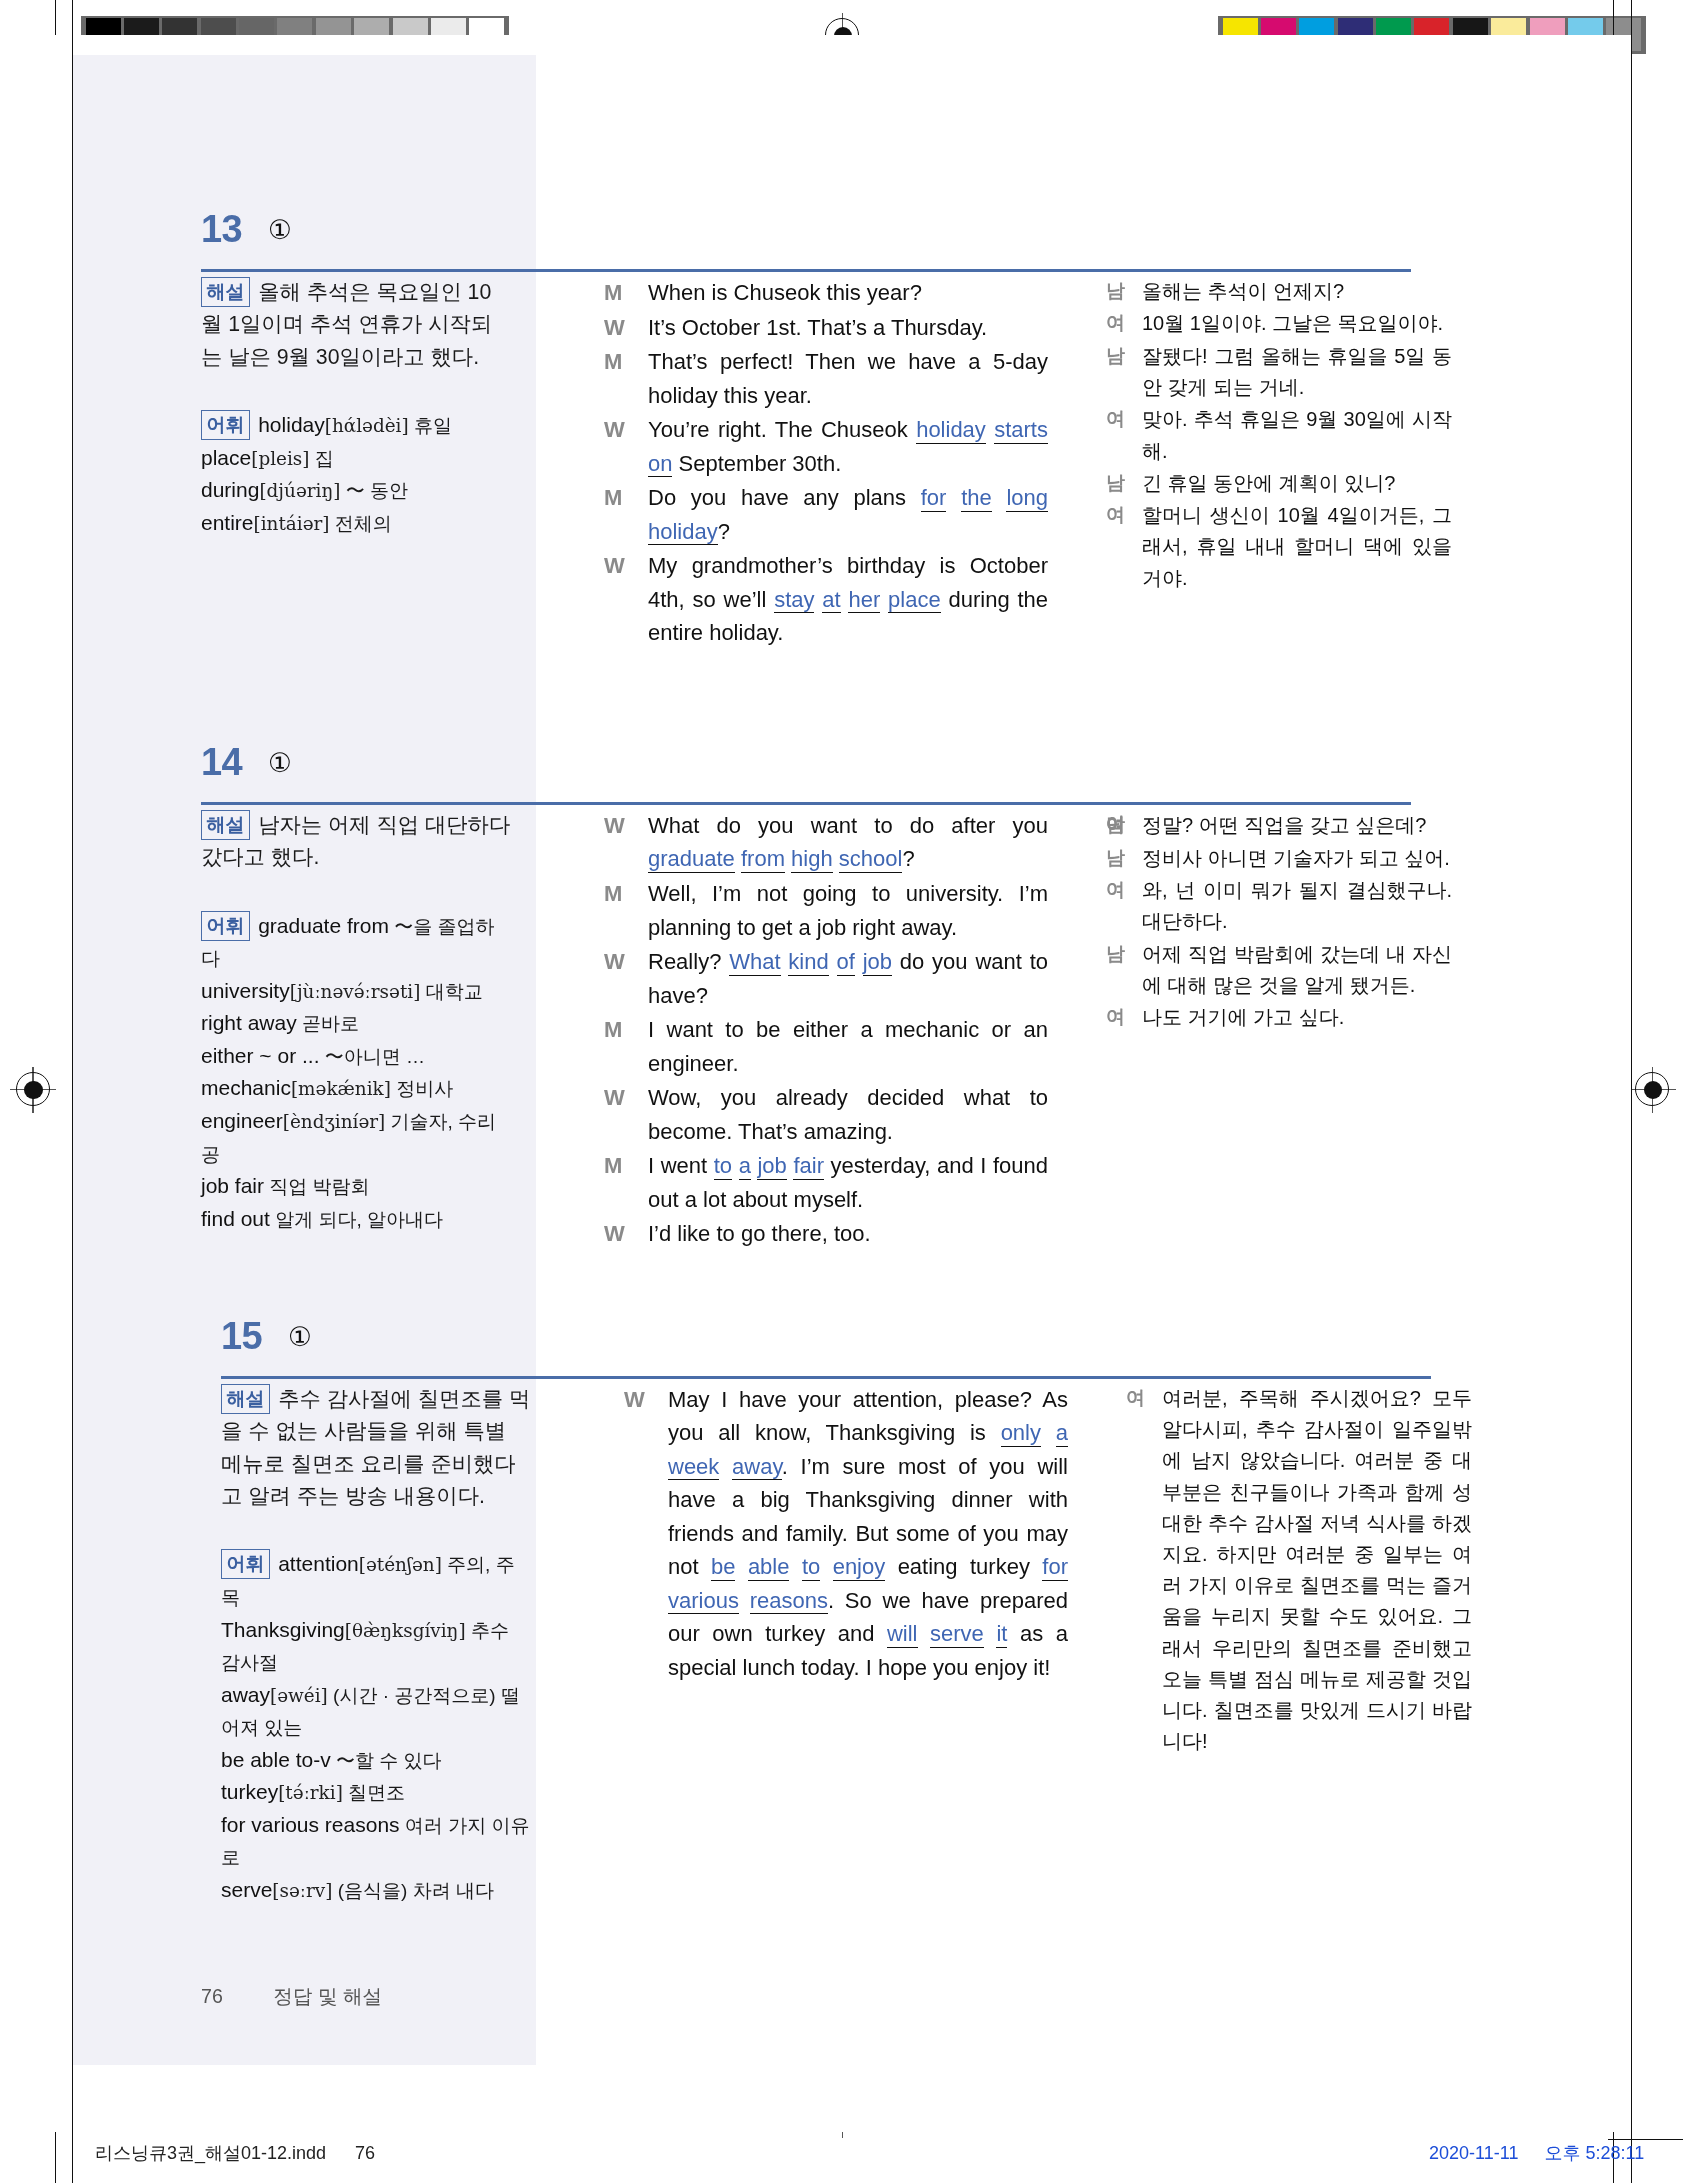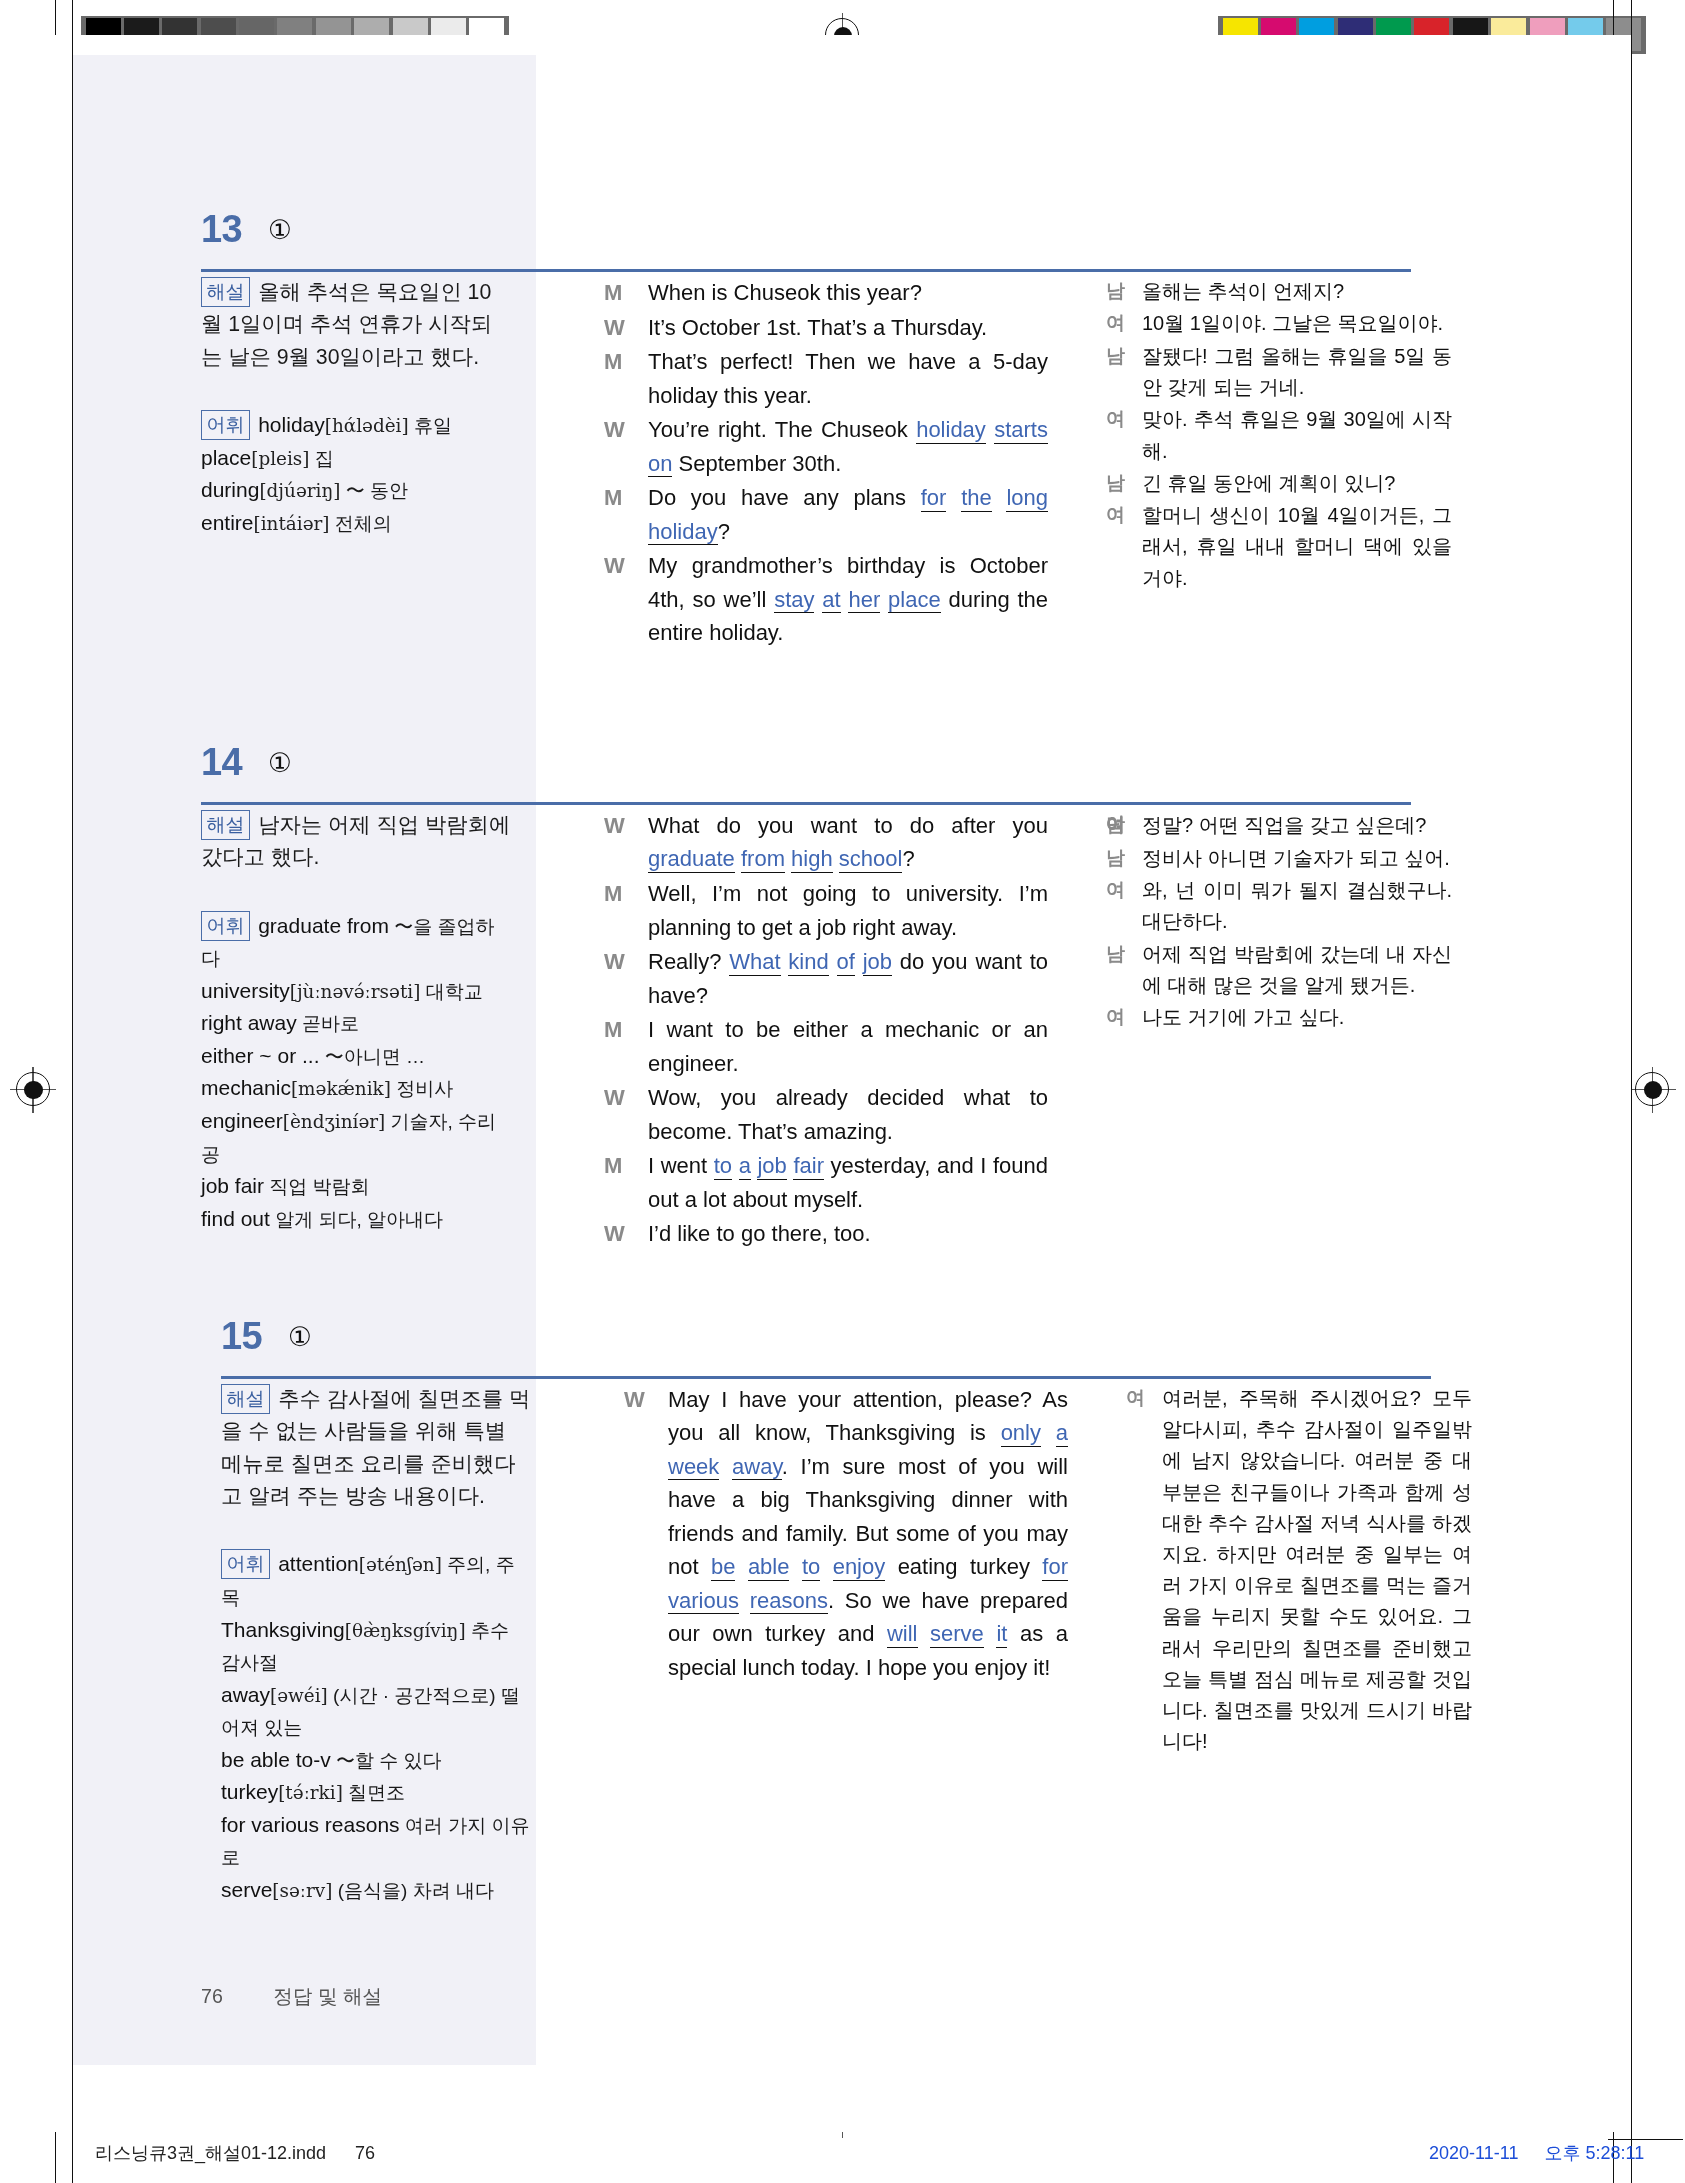--- a/index.html
+++ b/index.html
@@ -52,21 +52,21 @@
   .ansnum{position:absolute;left:67px;top:9.2px;font-size:26.5px;color:#111;line-height:1;}
   .rule{position:absolute;left:0;width:1210px;height:2.9px;background:#4a6da8;}
 
   
   .cols{position:relative;}
   .col-left{position:absolute;left:0;top:0;width:311px;}
   .col-mid{position:absolute;left:403px;top:0;width:444px;}
   .col-right{position:absolute;left:905px;top:0;width:346px;}
   .tag{
     display:inline-block;border:1.2px solid #4a6da8;color:#3a5fa0;
-    font-weight:normal;font-size:19px;line-height:1;
+    font-weight:bold;font-size:19px;line-height:1;
     padding:4px 4.6px 5.2px 4.6px;vertical-align:1.2px;margin-right:7px;
   }
   .kor-expl{font-size:21.3px;line-height:1.52;color:#1a1a1a;text-indent:0;}
   .kor-expl .tag{margin-right:8px;}
   .vocab{font-size:21px;line-height:1.55;color:#1a1a1a;margin-top:36px;}
   .vocab .tag{margin-right:8px;}
   .vw{font-weight:normal;color:#111;}
   .ipa{font-family:"DejaVu Serif","Liberation Serif",serif;font-size:18.4px;color:#222;letter-spacing:0;}
   .kmean{font-size:19px;color:#1a1a1a;}
 
@@ -191,21 +191,21 @@
         </div>
       </div>
       <div class="item" style="top: 706px;">
         <div class="item-head">
           <div class="qnum">14</div>
           <div class="ansnum">①</div>
           <div class="rule" style="top: 61px;"></div>
         </div>
         <div class="cols">
           <div class="col-left">
-            <div class="kor-expl"><span class="tag">해설</span><span>남자는 어제 직업 박람회에 갔다고 했다.</span></div>
+            <div class="kor-expl"><span class="tag">해설</span><span>남자는 어제 직업 대단하다 갔다고 했다.</span></div>
             <div class="vocab"><span class="tag">어휘</span><span><span class="vw">graduate from</span><span class="kmean"> 〜을 졸업하다</span></span><br><span><span class="vw">university</span><span class="ipa">[jùːnəvə́ːrsəti]</span><span class="kmean"> 대학교</span></span><br><span><span class="vw">right away</span><span class="kmean"> 곧바로</span></span><br><span><span class="vw">either ~ or ...</span><span class="kmean"> 〜아니면 …</span></span><br><span><span class="vw">mechanic</span><span class="ipa">[məkǽnik]</span><span class="kmean"> 정비사</span></span><br><span><span class="vw">engineer</span><span class="ipa">[èndʒiníər]</span><span class="kmean"> 기술자, 수리공</span></span><br><span><span class="vw">job fair</span><span class="kmean"> 직업 박람회</span></span><br><span><span class="vw">find out</span><span class="kmean"> 알게 되다, 알아내다</span></span></div>
           </div>
           <div class="col-mid">
             <div class="line just"><span class="spk">W</span>What do you want to do after you <u class="kw">graduate</u> <u class="kw">from</u> <u class="kw">high</u> <u class="kw">school</u>?</div>
             <div class="line just"><span class="spk">M</span>Well, I’m not going to university. I’m planning to get a job right away.</div>
             <div class="line just"><span class="spk">W</span>Really? <u class="kw">What</u> <u class="kw">kind</u> <u class="kw">of</u> <u class="kw">job</u> do you want to have?</div>
             <div class="line just"><span class="spk">M</span>I want to be either a mechanic or an engineer.</div>
             <div class="line just"><span class="spk">W</span>Wow, you already decided what to become. That’s amazing.</div>
             <div class="line just"><span class="spk">M</span>I went <u class="kw">to</u> <u class="kw">a</u> <u class="kw">job</u> <u class="kw">fair</u> yesterday, and I found out a lot about myself.</div>
             <div class="line just"><span class="spk">W</span>I’d like to go there, too.</div>

